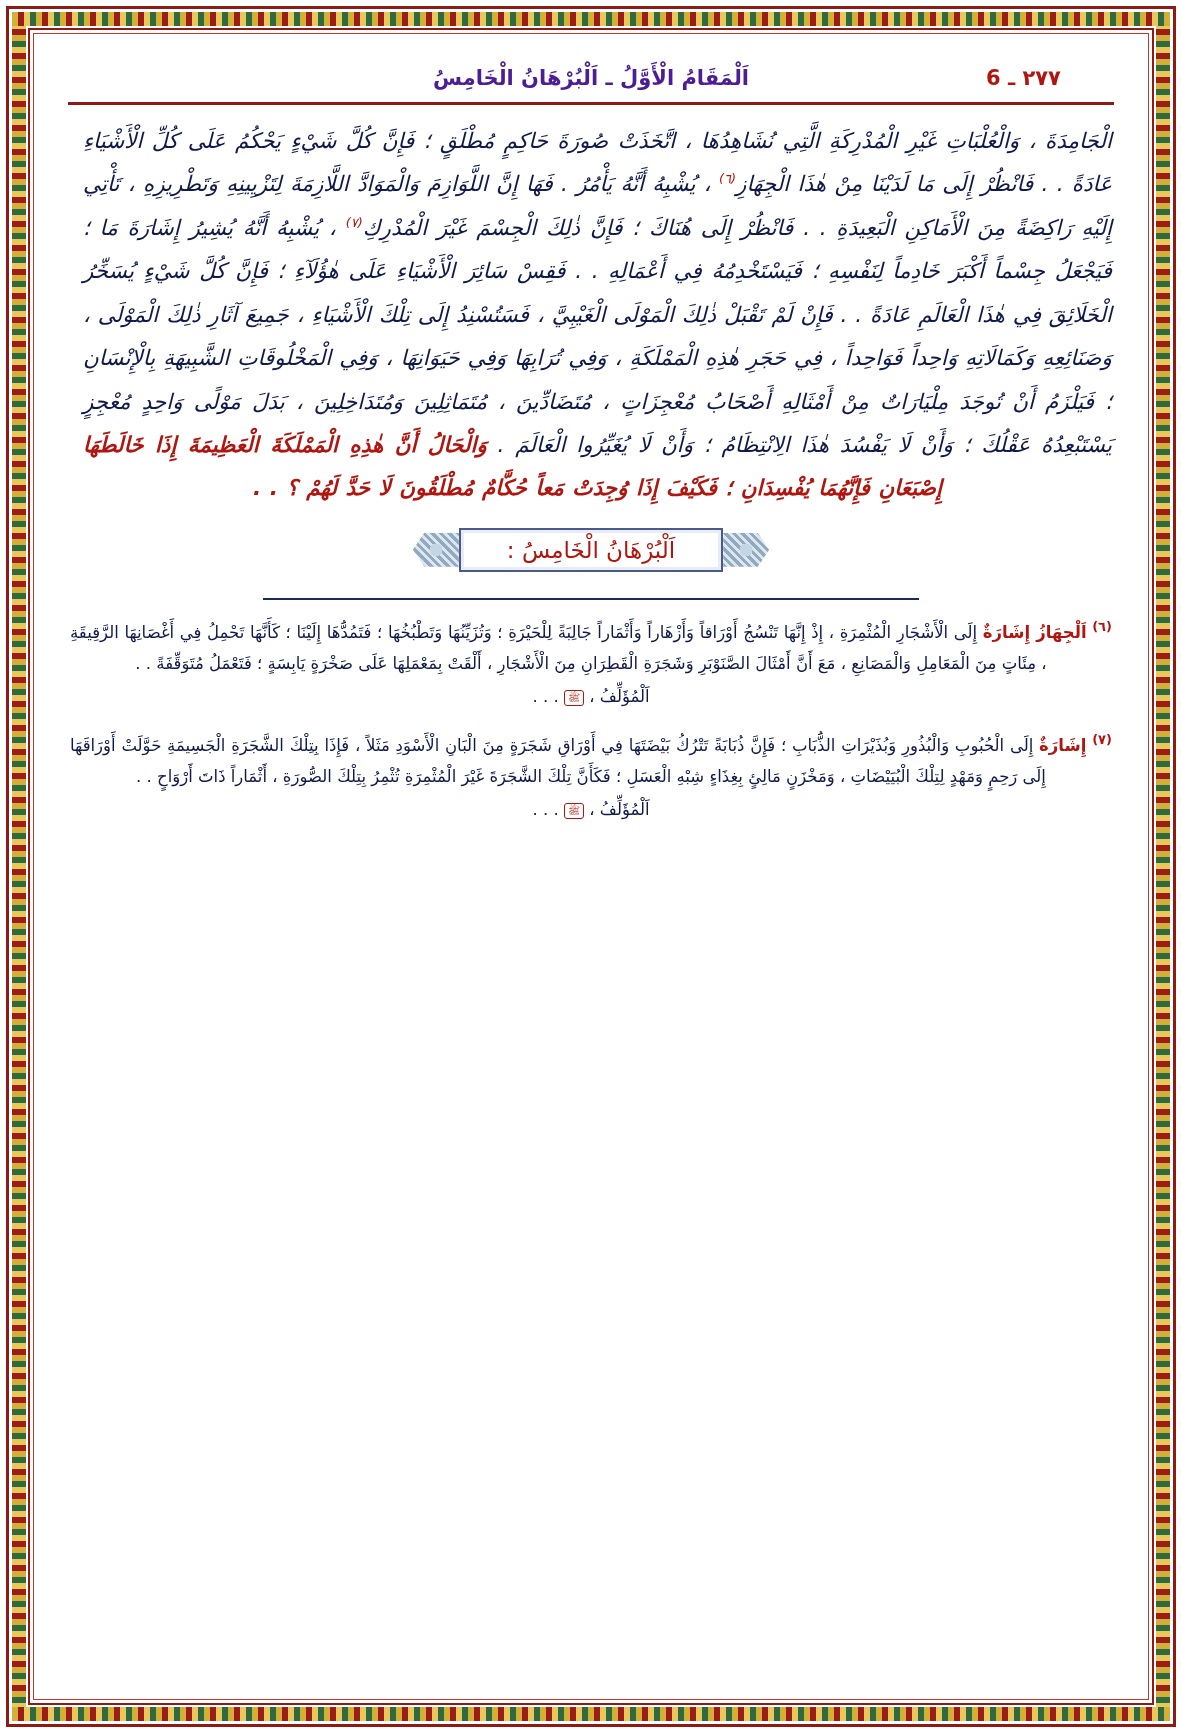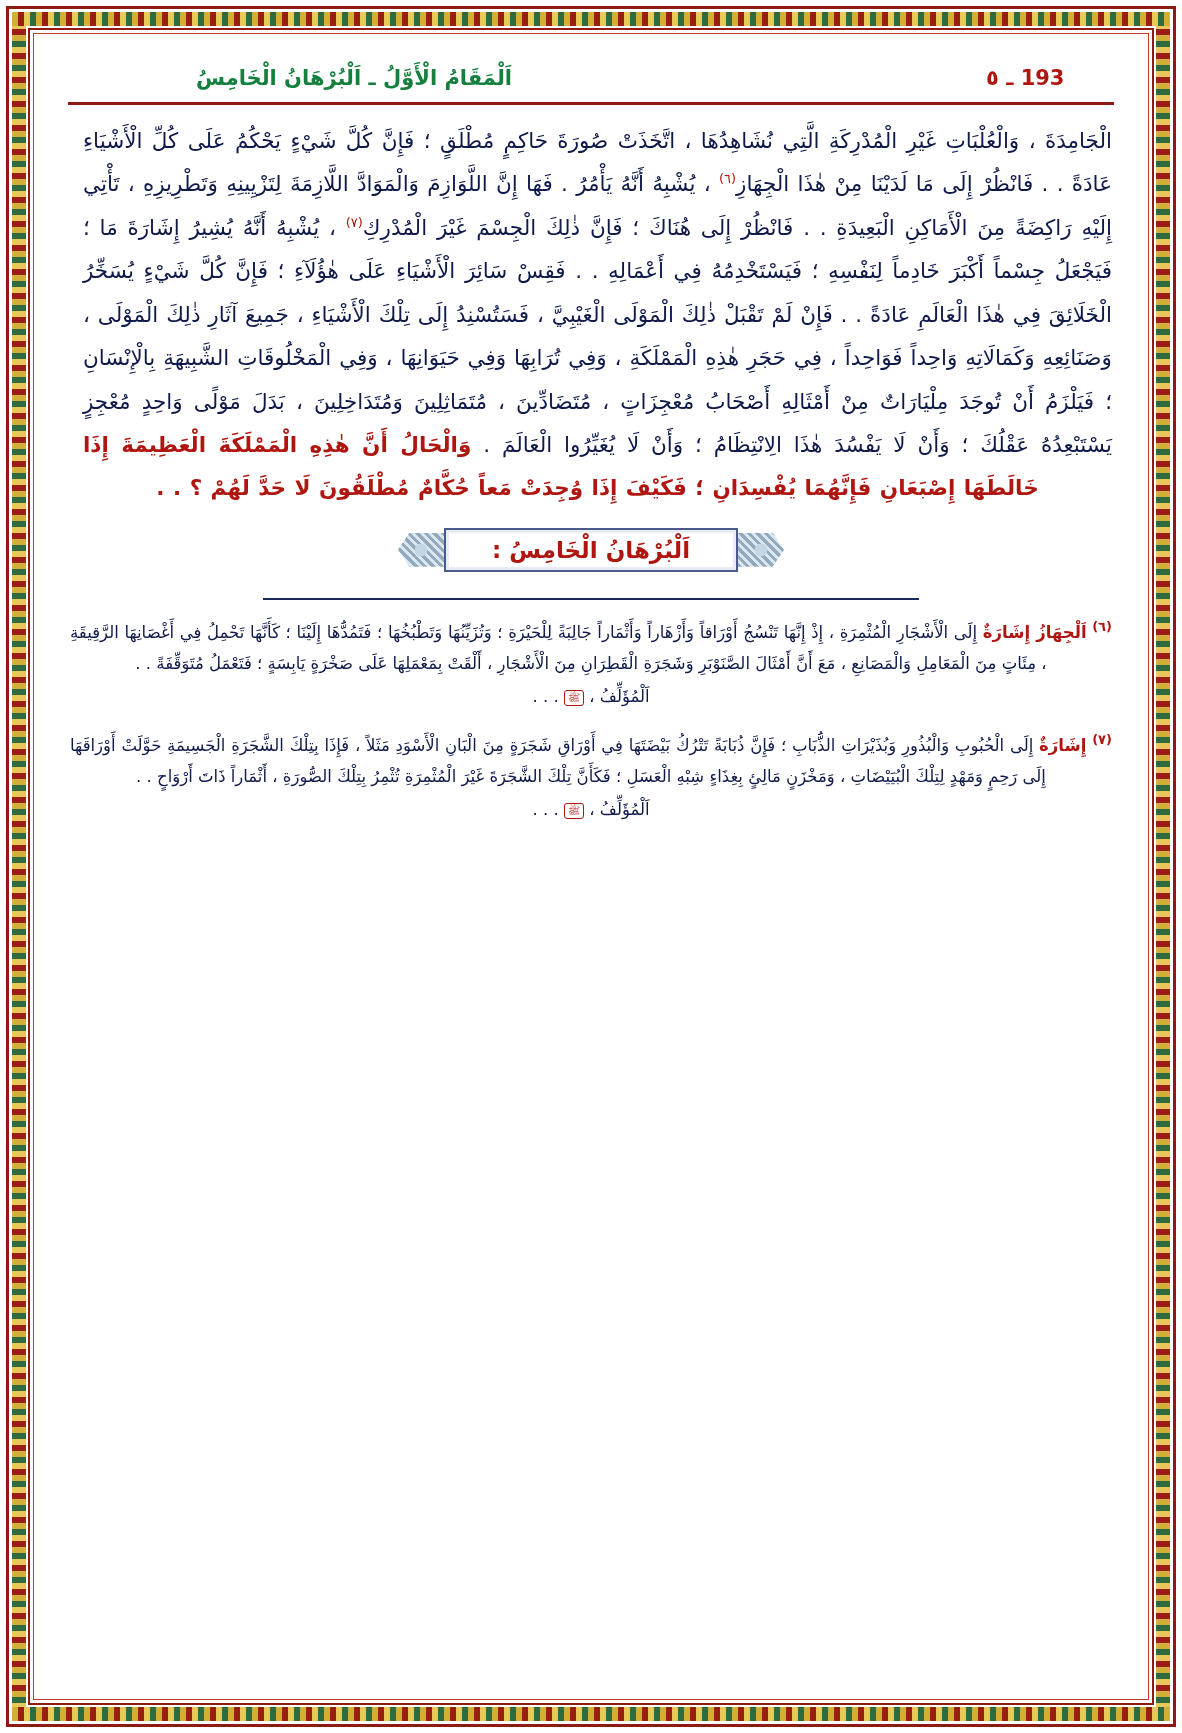--- a/index.html
+++ b/index.html
@@ -87,22 +87,22 @@
   
   .header {
     display: flex;
     align-items: center;
     justify-content: space-between;
     direction: rtl;
     padding: 6px 14px 10px 14px;
   }
   .header-title {
     flex: 1;
-    text-align: left;
-    color: #15803d;
+    text-align: center;
+    color: #4c1d95;
     font-size: 21px;
     font-weight: bold;
     letter-spacing: 0;
   }
   .header-page {
     color: #b01610;
     font-size: 21px;
     font-weight: bold;
     min-width: 120px;
     text-align: left;
@@ -118,21 +118,21 @@
   .body-text {
     direction: rtl;
     text-align: justify;
     text-align-last: center;
     color: #0f1a4a;
     font-size: 21.5px;
     line-height: 2.02;
     padding: 14px 8px 0 8px;
     word-spacing: 1px;
   }
-  .body-text p { margin: 0 0 0 13px; }
+  .body-text p { margin: 0 0 0 13px; font-style: italic; }
   .red { color: #b01610; font-weight: bold; }
   .sup-ref {
     color: #b01610;
     font-size: 13px;
     vertical-align: super;
   }
 
   
   .section-band {
     display: flex;
@@ -155,21 +155,21 @@
   .band-box {
     border: 2px solid #4a5a8a;
     background: #ffffff;
     box-shadow: 0 0 0 3px #e8ecf4 inset;
     padding: 7px 46px;
     text-align: center;
   }
   .band-title {
     color: #b01610;
     font-size: 23px;
-    font-weight: bold;
+    font-weight: normal;
   }
 
   
   .lead-text {
     direction: rtl;
     text-align: justify;
     text-align-last: center;
     color: #0f1a4a;
     font-size: 21.5px;
     line-height: 2.0;
@@ -218,21 +218,21 @@
 <div class="page">
 
   <div class="border-outer"></div>
   <div class="border-ornament"></div>
   <div class="border-inner-line"></div>
   <div class="border-inner-line2"></div>
 
   <div class="content">
 
     <div class="header">
-      <div class="header-page">193 ـ ٥</div>
+      <div class="header-page">٢٧٧ ـ 6</div>
       <div class="header-title">اَلْمَقَامُ الْأَوَّلُ ـ اَلْبُرْهَانُ الْخَامِسُ</div>
       <div class="header-page" style="visibility:hidden">.</div>
     </div>
     <div class="header-rule"></div>
 
     <div class="body-text">
       <p><span>الْجَامِدَةَ ، وَالْعُلْبَاتِ غَيْرِ الْمُدْرِكَةِ الَّتِي نُشَاهِدُهَا ، اتَّخَذَتْ صُورَةَ حَاكِمٍ مُطْلَقٍ ؛ فَإِنَّ كُلَّ شَيْءٍ يَحْكُمُ عَلَى كُلِّ الْأَشْيَاءِ عَادَةً . . فَانْظُرْ إِلَى مَا لَدَيْنَا مِنْ هٰذَا الْجِهَازِ</span><span class="sup-ref">(٦)</span><span> ، يُشْبِهُ أَنَّهُ يَأْمُرُ . فَهَا إِنَّ اللَّوَازِمَ وَالْمَوَادَّ اللَّازِمَةَ لِتَزْيِينِهِ وَتَطْرِيزِهِ ، تَأْتِي إِلَيْهِ رَاكِضَةً مِنَ الْأَمَاكِنِ الْبَعِيدَةِ . . فَانْظُرْ إِلَى هُنَاكَ ؛ فَإِنَّ ذٰلِكَ الْجِسْمَ غَيْرَ الْمُدْرِكِ</span><span class="sup-ref">(٧)</span><span> ، يُشْبِهُ أَنَّهُ يُشِيرُ إِشَارَةَ مَا ؛ فَيَجْعَلُ جِسْماً أَكْبَرَ خَادِماً لِنَفْسِهِ ؛ فَيَسْتَخْدِمُهُ فِي أَعْمَالِهِ . . فَقِسْ سَائِرَ الْأَشْيَاءِ عَلَى هٰؤُلَآءِ ؛ فَإِنَّ كُلَّ شَيْءٍ يُسَخِّرُ الْخَلَائِقَ فِي هٰذَا الْعَالَمِ عَادَةً . . فَإِنْ لَمْ تَقْبَلْ ذٰلِكَ الْمَوْلَى الْغَيْبِيَّ ، فَسَتُسْنِدُ إِلَى تِلْكَ الْأَشْيَاءِ ، جَمِيعَ آثَارِ ذٰلِكَ الْمَوْلَى ، وَصَنَائِعِهِ وَكَمَالَاتِهِ وَاحِداً فَوَاحِداً ، فِي حَجَرِ هٰذِهِ الْمَمْلَكَةِ ، وَفِي تُرَابِهَا وَفِي حَيَوَانِهَا ، وَفِي الْمَخْلُوقَاتِ الشَّبِيهَةِ بِالْإِنْسَانِ ؛ فَيَلْزَمُ أَنْ تُوجَدَ مِلْيَارَاتٌ مِنْ أَمْثَالِهِ أَصْحَابُ مُعْجِزَاتٍ ، مُتَضَادِّينَ ، مُتَمَاثِلِينَ وَمُتَدَاخِلِينَ ، بَدَلَ مَوْلًى وَاحِدٍ مُعْجِزٍ يَسْتَبْعِدُهُ عَقْلُكَ ؛ وَأَنْ لَا يَفْسُدَ هٰذَا الِانْتِظَامُ ؛ وَأَنْ لَا يُغَيِّرُوا الْعَالَمَ . </span><span class="red">وَالْحَالُ أَنَّ هٰذِهِ الْمَمْلَكَةَ الْعَظِيمَةَ إِذَا خَالَطَهَا إِصْبَعَانِ فَإِنَّهُمَا يُفْسِدَانِ ؛ فَكَيْفَ إِذَا وُجِدَتْ مَعاً حُكَّامٌ مُطْلَقُونَ لَا حَدَّ لَهُمْ ؟ . .</span></p>
     </div>
 
     <div class="section-band">

